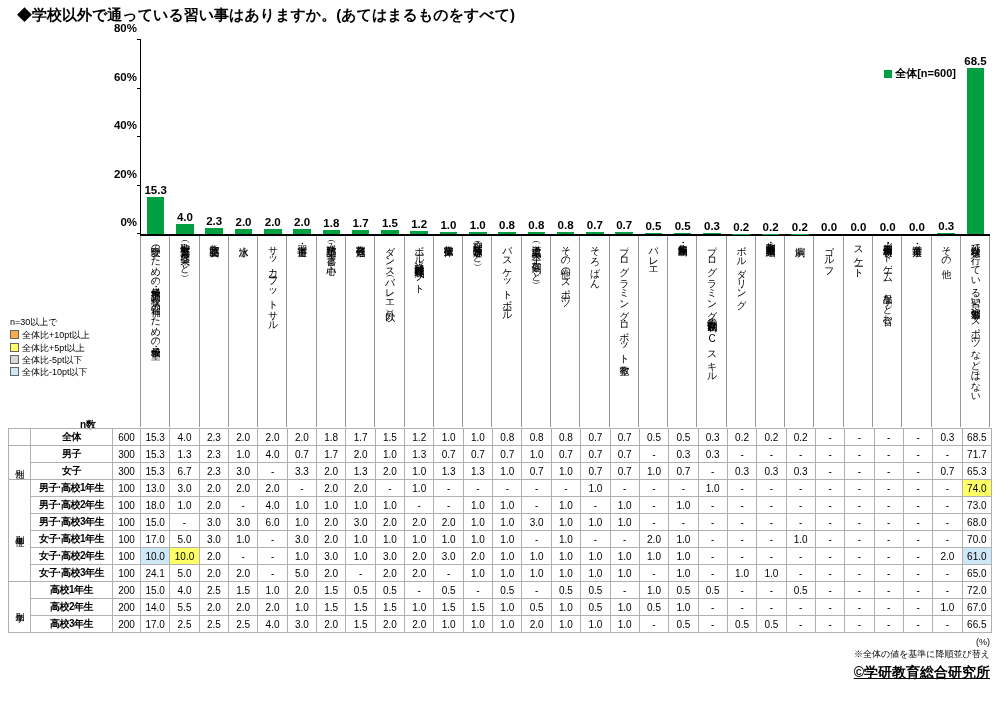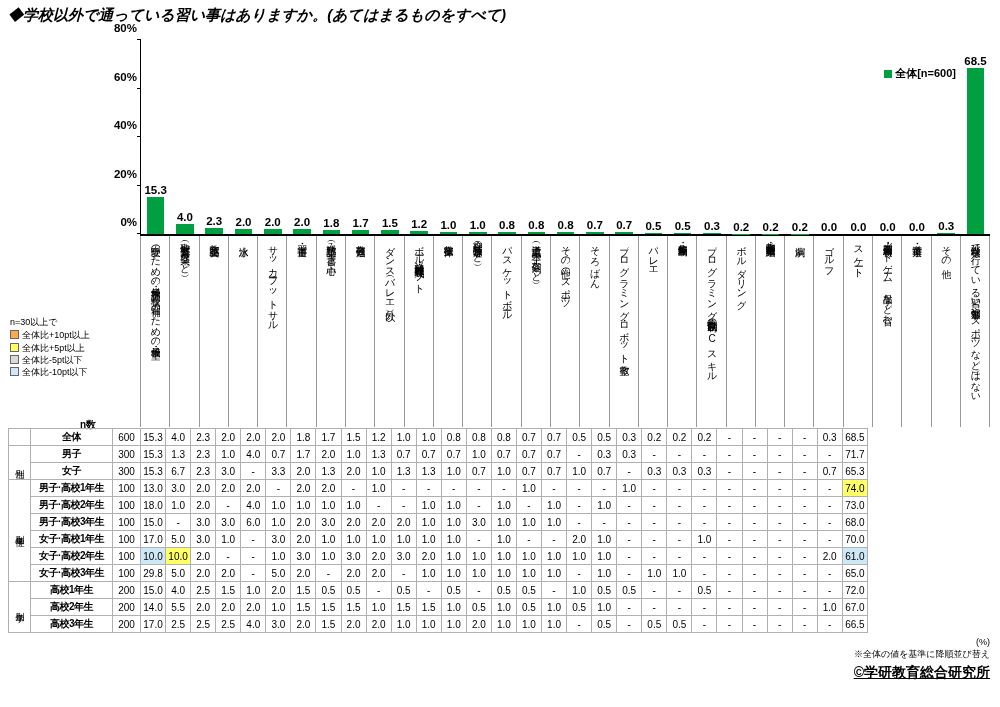--- a/index.html
+++ b/index.html
@@ -5,22 +5,22 @@
   * { box-sizing: border-box; }
   html, body { margin:0; padding:0; }
   body {
     width:1000px; height:707px;
     font-family:"Liberation Sans", sans-serif;
     background:#ffffff; color:#000;
     position:relative; overflow:hidden;
     font-size:11px;
   }
   #title {
-    position:absolute; left:8px; top:6px;
-    font-size:15px; font-weight:bold; letter-spacing:0px;font-style:italic;
+    position:absolute; left:17px; top:6px;
+    font-size:15px; font-weight:bold; letter-spacing:0px;
   }
 
   
   #chart {
     position:absolute; left:8px; top:32px; width:984px; height:400px;
   }
   #plot {
     position:absolute; left:132px; top:8px; right:2px; height:195px;
     border-left:1px solid #000; border-bottom:1px solid #000;
   }
@@ -86,21 +86,21 @@
 
   #ncount {
     position:absolute; left:80px; top:418px; font-size:10px; font-weight:bold;
   }
 
   
   #tablewrap {
     position:absolute; left:8px; top:428px; width:984px;
   }
   table {
-    border-collapse:collapse; width:860px; font-size:10px;
+    border-collapse:collapse; width:984px; font-size:10px;
     table-layout:fixed;
   }
   td, th {
     border:1px solid #b0b0b0; padding:0; height:17px;
     text-align:center; font-weight:normal; white-space:nowrap;
   }
   .grp { width:22px; font-size:9px; letter-spacing:-1px;}
   .rowname { width:82px; text-align:center; font-weight:bold; font-size:10px; letter-spacing:-0.5px;}
   .nnum { width:28px; text-align:center; }
   td.val { font-size:10px; }
@@ -647,21 +647,21 @@
           <td class="val">-</td>
           <td class="val">-</td>
           <td class="val">-</td>
           <td class="val">-</td>
           <td class="val">2.0</td>
           <td class="val hl-b">61.0</td>
         </tr>
         <tr>
           <td class="rowname">女子·高校3年生</td>
           <td class="nnum">100</td>
-          <td class="val">29.8</td>
+          <td class="val">24.1</td>
           <td class="val">5.0</td>
           <td class="val">2.0</td>
           <td class="val">2.0</td>
           <td class="val">-</td>
           <td class="val">5.0</td>
           <td class="val">2.0</td>
           <td class="val">-</td>
           <td class="val">2.0</td>
           <td class="val">2.0</td>
           <td class="val">-</td>

